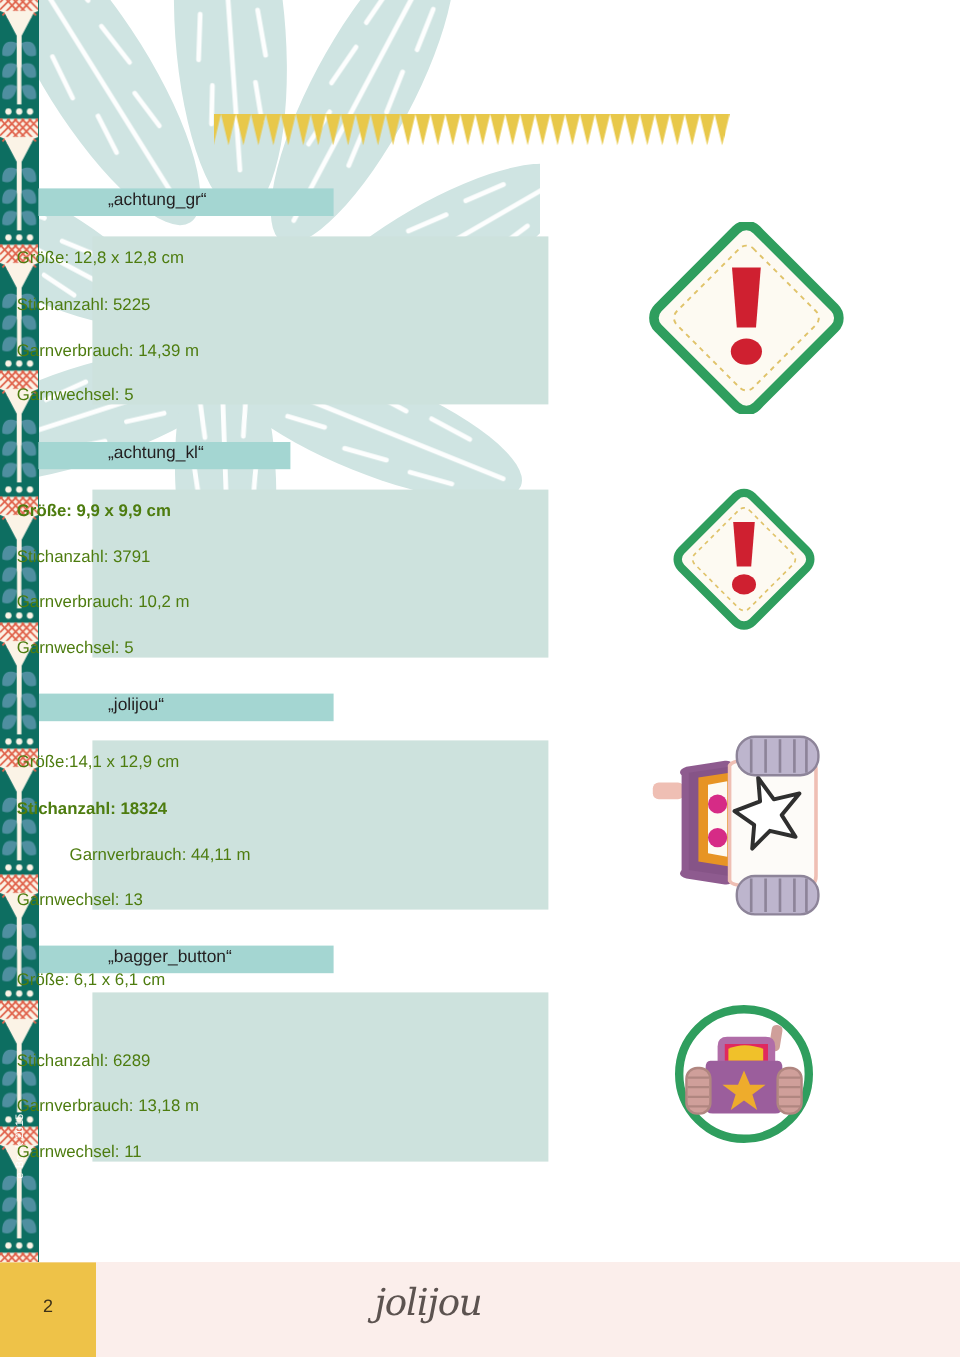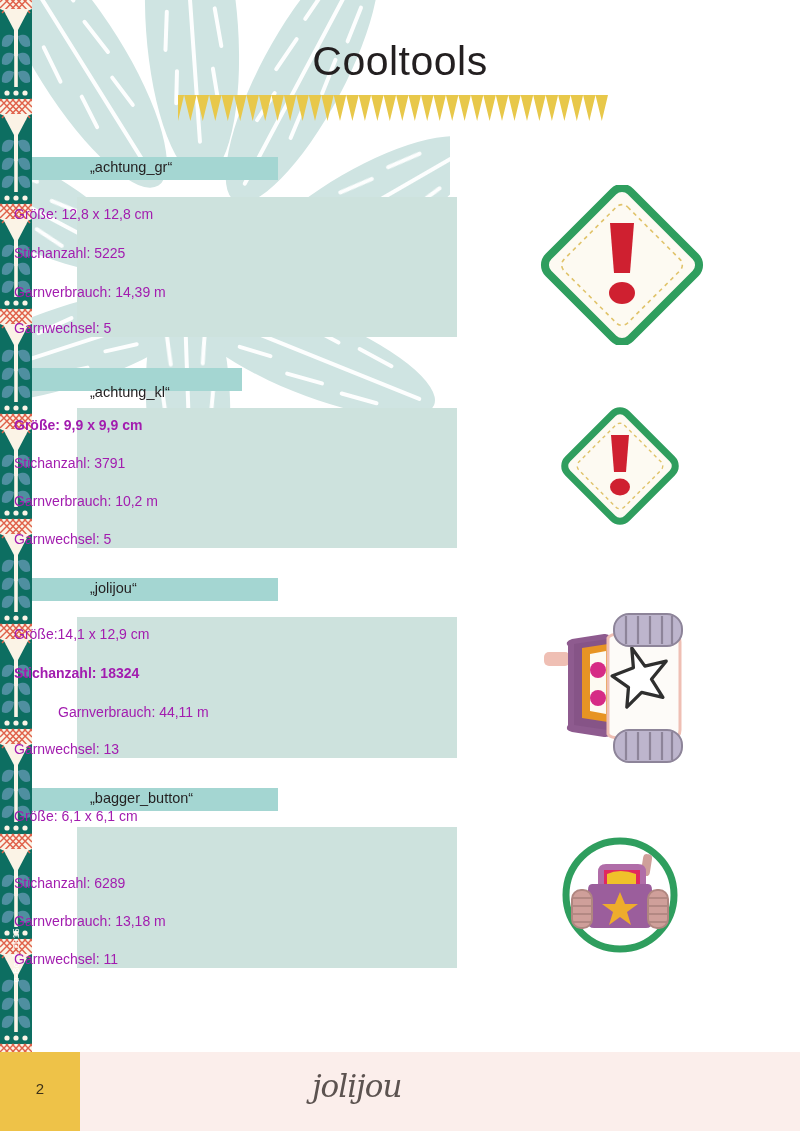--- a/index.html
+++ b/index.html
@@ -98,21 +98,21 @@
   .info-panel {
     position: absolute;
     left: 77px;
     width: 380px;
     background: #cde2dd;
   }
   .info-line {
     position: absolute;
     left: 14px;
     font-size: 14px;
-    color: #a21caf;
+    color: #4d7c0f;
     white-space: nowrap;
   }
 
   
   .art { position: absolute; }
 
   
   #footer-band {
     position: absolute;
     left: 0;
@@ -283,21 +283,20 @@
             <path d="M18 90 C27 86 31 92 30 100 C23 103 19 98 18 90 Z"></path>
           </g>
           <rect x="14.2" y="72" width="3.6" height="33" fill="#fbf3e6"></rect>
         </pattern>
       </defs>
       <rect x="0" y="0" width="32" height="1100" fill="url(#motif)"></rect>
     </svg>
     <div id="ebook-label">e-Book 2015</div>
   </div>
 
-  <div id="title">Cooltools</div>
   <svg id="zigzag" viewBox="0 0 430 26" preserveAspectRatio="none">
     <path d="M0 0 H430 L423.8 26 L417.5 0 L411.3 26 L405.1 0 L398.8 26 L392.6 0 L386.4 26 L380.1 0 L373.9 26 L367.7 0 L361.4 26 L355.2 0 L349 26 L342.7 0 L336.5 26 L330.3 0 L324 26 L317.8 0 L311.6 26 L305.3 0 L299.1 26 L292.9 0 L286.6 26 L280.4 0 L274.2 26 L267.9 0 L261.7 26 L255.5 0 L249.2 26 L243 0 L236.8 26 L230.5 0 L224.3 26 L218.1 0 L211.8 26 L205.6 0 L199.4 26 L193.1 0 L186.9 26 L180.7 0 L174.4 26 L168.2 0 L162 26 L155.7 0 L149.5 26 L143.3 0 L137 26 L130.8 0 L124.6 26 L118.3 0 L112.1 26 L105.9 0 L99.6 26 L93.4 0 L87.2 26 L80.9 0 L74.7 26 L68.5 0 L62.2 26 L56 0 L49.8 26 L43.5 0 L37.3 26 L31.1 0 L24.8 26 L18.6 0 L12.4 26 L6.1 0 L0 26 Z" fill="#e8c84a"></path>
   </svg>
 
   <div class="item">
     <div class="name-band" style="top:157px;width:246px;"></div>
     <div class="name-text" style="top:159px;">„achtung_gr“</div>
     <div class="info-panel" style="top:197px;height:140px;"></div>
     <div class="info-line" style="top:206px;">Größe: 12,8 x 12,8 cm</div>
     <div class="info-line" style="top:245px;">Stichanzahl: 5225</div>
@@ -309,21 +308,21 @@
         <rect x="-58" y="-58" width="116" height="116" rx="12" transform="rotate(45)" fill="#fdfaf2" stroke="#2f9e5e" stroke-width="8"></rect>
         <rect x="-45" y="-45" width="90" height="90" rx="8" transform="rotate(45)" fill="none" stroke="#e0c36a" stroke-width="1.6" stroke-dasharray="4 4"></rect>
         <path d="M-12 -42 L12 -42 L8 8 L-8 8 Z" fill="#cf2030"></path>
         <ellipse cx="0" cy="28" rx="13" ry="11" fill="#cf2030"></ellipse>
       </g>
     </svg>
   </div>
 
   <div class="item">
     <div class="name-band" style="top:368px;width:210px;"></div>
-    <div class="name-text" style="top:384px;">„achtung_kl“</div>
+    <div class="name-text" style="top:370px;">„achtung_kl“</div>
     <div class="info-panel" style="top:408px;height:140px;"></div>
     <div class="info-line" style="top:417px;font-weight:bold;">Größe: 9,9 x 9,9 cm</div>
     <div class="info-line" style="top:455px;">Stichanzahl: 3791</div>
     <div class="info-line" style="top:493px;">Garnverbrauch: 10,2 m</div>
     <div class="info-line" style="top:531px;">Garnwechsel: 5</div>
 
     <svg class="art" style="left:552px;top:405px;width:136px;height:122px;" viewBox="0 0 136 122">
       <g transform="translate(68,61)">
         <rect x="-42" y="-42" width="84" height="84" rx="10" transform="rotate(45)" fill="#fdfaf2" stroke="#2f9e5e" stroke-width="7"></rect>
         <rect x="-32" y="-32" width="64" height="64" rx="6" transform="rotate(45)" fill="none" stroke="#e0c36a" stroke-width="1.4" stroke-dasharray="3.5 3.5"></rect>

